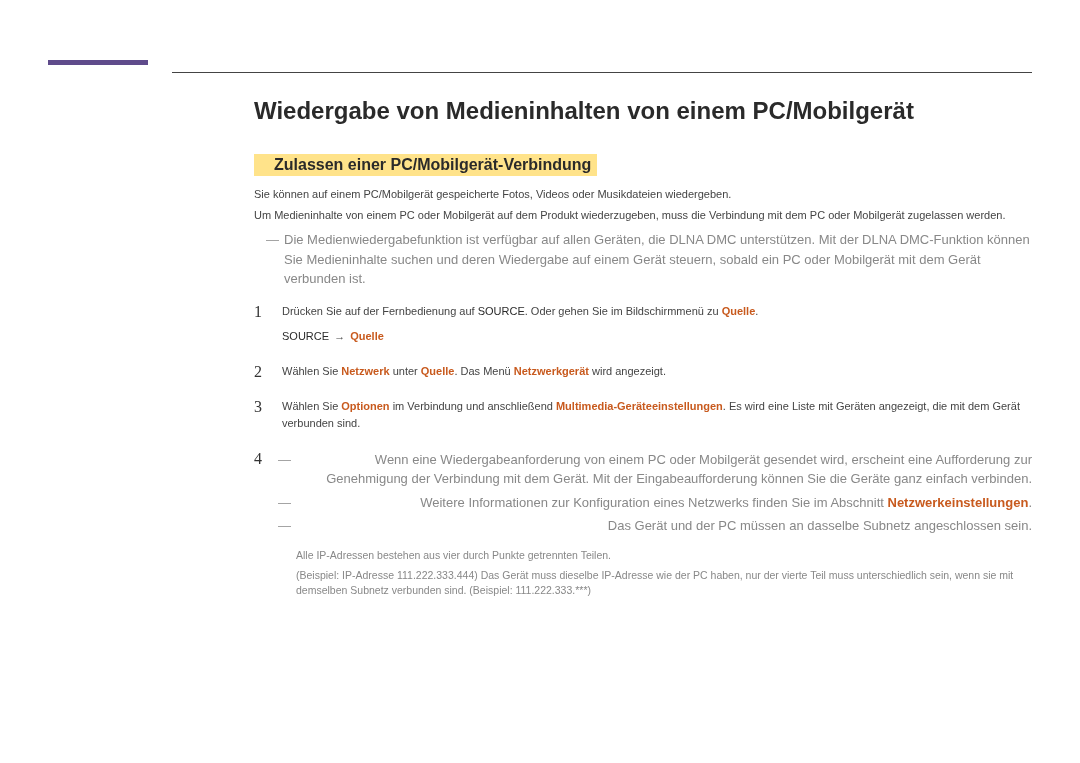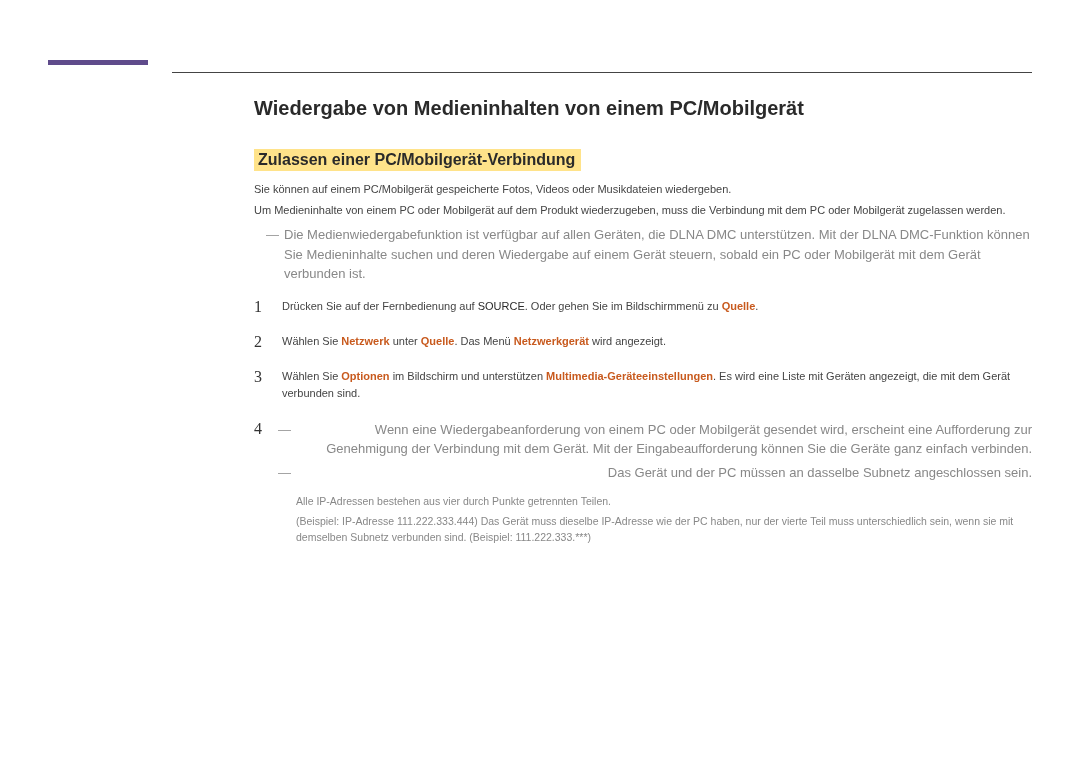--- a/index.html
+++ b/index.html
@@ -32,33 +32,33 @@
       height: 0;
       border-top: 1px solid #444;
     }
     .content {
       position: absolute;
       left: 254px;
       right: 48px;
       top: 96px;
     }
     .title {
-      font-size: 20px;
+      font-size: 24px;
       font-weight: 700;
       color: #2a2a2a;
       margin-bottom: 28px;
       line-height: 1.25;
     }
     .subheading {
       display: inline-block;
       background: #ffe38a;
       font-size: 16px;
       font-weight: 700;
       color: #2a2a2a;
-      padding: 2px 6px 2px 4px;
+      padding: 2px 6px 2px 20px;
       margin-bottom: 10px;
     }
     .intro {
       font-size: 11px;
       color: #444;
       line-height: 1.55;
       margin-bottom: 4px;
     }
     .note-list {
       list-style: none;
@@ -141,44 +141,52 @@
     <ul class="note-list">
       <li>Die Medienwiedergabefunktion ist verfügbar auf allen Geräten, die DLNA DMC unterstützen. Mit der DLNA DMC-Funktion können Sie Medieninhalte suchen und deren Wiedergabe auf einem Gerät steuern, sobald ein PC oder Mobilgerät mit dem Gerät verbunden ist.</li>
     </ul>
 
     <ol class="steps">
       <li>
         <span class="num">1</span>
         <span>
           <span>Drücken Sie auf der Fernbedienung auf </span><span class="bold">SOURCE</span><span>. Oder gehen Sie im Bildschirmmenü zu </span><span class="hl">Quelle</span><span>.</span>
         </span>
+        <div class="step-sub">
+          <span class="bold">SOURCE</span>
+          <span class="arrow">→</span>
+          <span class="hl">Quelle</span>
+        </div>
       </li>
 
       <li>
         <span class="num">2</span>
         <span>
           <span>Wählen Sie </span><span class="hl">Netzwerk</span><span> unter </span><span class="hl">Quelle</span><span>. Das Menü </span><span class="hl">Netzwerkgerät</span><span> wird angezeigt.</span>
         </span>
       </li>
 
       <li>
         <span class="num">3</span>
         <span>
-          <span>Wählen Sie </span><span class="hl">Optionen</span><span> im Bildschirm und unterstützen </span><span class="hl">Multimedia-Geräteeinstellungen</span><span>. Es wird eine Liste mit Geräten angezeigt, die mit dem Gerät verbunden sind.</span>
+          <span>Wählen Sie </span><span class="hl">Optionen</span><span> im Verbindung und anschließend </span><span class="hl">Multimedia-Geräteeinstellungen</span><span>. Es wird eine Liste mit Geräten angezeigt, die mit dem Gerät verbunden sind.</span>
         </span>
       </li>
 
       <li>
         <span class="num">4</span>
       </li>
     </ol>
 
     <ul class="note-list" style="margin-left:12px;text-align:right;">
       <li>Wenn eine Wiedergabeanforderung von einem PC oder Mobilgerät gesendet wird, erscheint eine Aufforderung zur Genehmigung der Verbindung mit dem Gerät. Mit der Eingabeaufforderung können Sie die Geräte ganz einfach verbinden.</li>
       <li>
+        <span>Weitere Informationen zur Konfiguration eines Netzwerks finden Sie im Abschnitt </span><span class="hl">Netzwerkeinstellungen</span><span>.</span>
+      </li>
+      <li>
         <span>Das Gerät und der PC müssen an dasselbe Subnetz angeschlossen sein.</span>
       </li>
     </ul>
     <div class="note-indent" style="margin-left:12px;">Alle IP-Adressen bestehen aus vier durch Punkte getrennten Teilen.</div>
     <div class="note-indent" style="margin-left:12px;">(Beispiel: IP-Adresse 111.222.333.444) Das Gerät muss dieselbe IP-Adresse wie der PC haben, nur der vierte Teil muss unterschiedlich sein, wenn sie mit demselben Subnetz verbunden sind. (Beispiel: 111.222.333.***)</div>
 
   </div>
 </div>
 
 </body></html>

